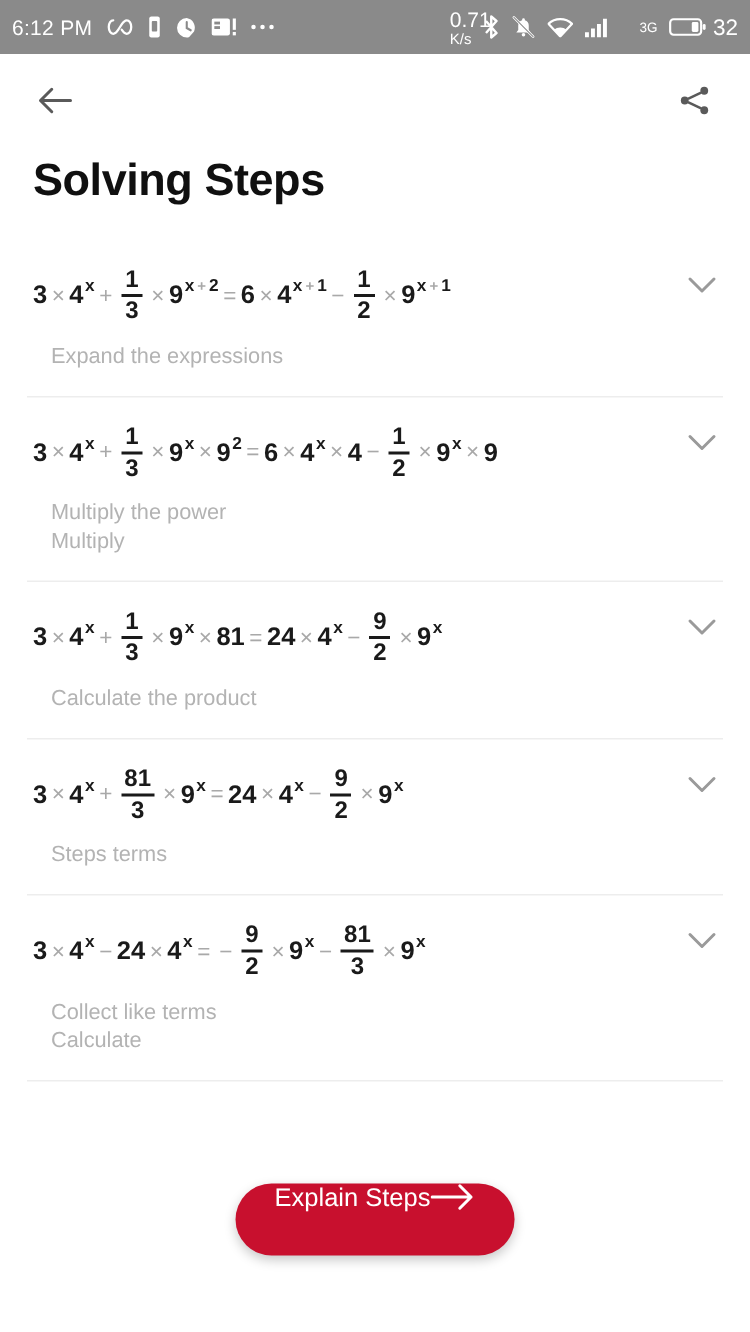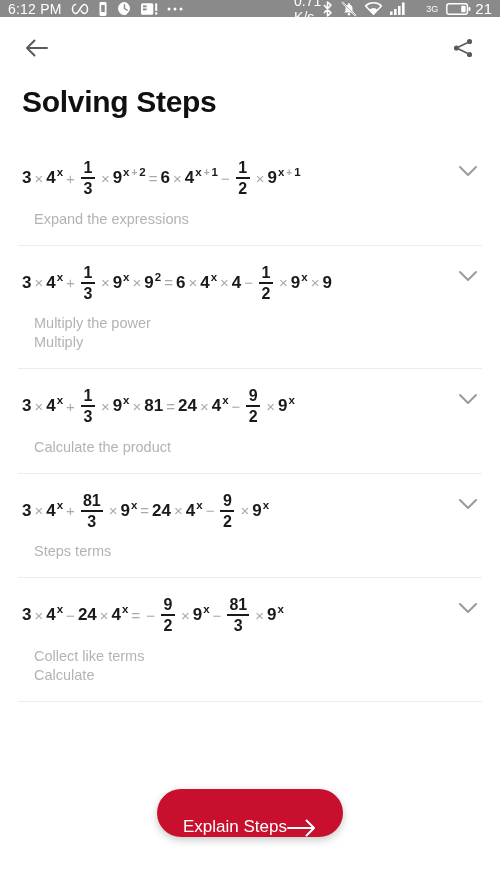--- a/index.html
+++ b/index.html
@@ -5,34 +5,34 @@
   * { box-sizing: border-box; margin: 0; padding: 0; }
   html, body {
     width: 500px; height: 888px;
     background: #ffffff;
     font-family: "Liberation Sans", sans-serif;
     overflow: hidden;
   }
 
   
   .statusbar {
-    height: 17px; width: 100%;
+    height: 36px; width: 100%;
     background: #8a8a8a;
     display: flex; align-items: center;
     padding: 0 8px;
     color: #ffffff;
     gap: 29px;
   }
   .sb-left, .sb-right { display: flex; align-items: center; }
   .sb-right { margin-left: auto; }
   .sb-time { font-size: 14px; font-weight: 400; letter-spacing: .2px; }
   .sb-ic { margin-left: 9px; display: flex; align-items: center; }
   .sb-right .sb-ic { margin-left: 8px; }
   .sb-speed { font-size: 14px; display: flex; align-items: baseline; flex-direction: column; }
-  .sb-speed .unit { font-size: 14px; margin-left: 19px; }
+  .sb-speed .unit { font-size: 10px; margin-left: 19px; }
   .sb-3g { font-size: 9px; margin-left: 18px; }
   .sb-batt-num { font-size: 15px; margin-left: 4px; }
 
   
   .appbar {
     height: 62px; width: 100%;
     display: flex; align-items: center;
     padding: 0 22px;
     background: #ffffff;
   }
@@ -86,21 +86,21 @@
   
   .explain {
     position: absolute;
     left: 50%; transform: translateX(-50%);
     top: 789px;
     background: #c8102e;
     color: #ffffff;
     border-radius: 26px;
     height: 48px;
     padding: 0 26px;
-    display: flex; align-items: flex-end; 
+    display: flex; align-items: flex-start; 
     font-size: 17px; font-weight: 400;
     box-shadow: 0 3px 8px rgba(0,0,0,0.22);
     cursor: pointer;
     z-index: 20;
     white-space: nowrap;
   }
 </style>
 </head>
 <body>
 
@@ -175,21 +175,21 @@
         </svg>
     </span>
     <span class="sb-3g">3G</span>
     <span class="sb-ic">
       <svg width="25" height="14" viewBox="0 0 26 14">
           <rect x="0.8" y="1.6" width="21.5" height="10.8" rx="2.4" fill="none" stroke="#fff" stroke-width="1.5"></rect>
           <rect x="15.8" y="3.6" width="4.6" height="6.8" rx="1" fill="#fff"></rect>
           <rect x="23.4" y="5" width="2" height="4" rx="1" fill="#fff"></rect>
         </svg>
     </span>
-    <span class="sb-batt-num">21</span>
+    <span class="sb-batt-num">32</span>
   </div>
 </div>
 
 <div class="appbar">
   <div class="icon-btn">
     <svg width="26" height="22" viewBox="0 0 26 22">
       <path d="M10.5 3.5L3 11l7.5 7.5M3 11h20" fill="none" stroke="#5a5a5a" stroke-width="2" stroke-linecap="round" stroke-linejoin="round"></path>
     </svg>
   </div>
   <div class="spacer"></div>

